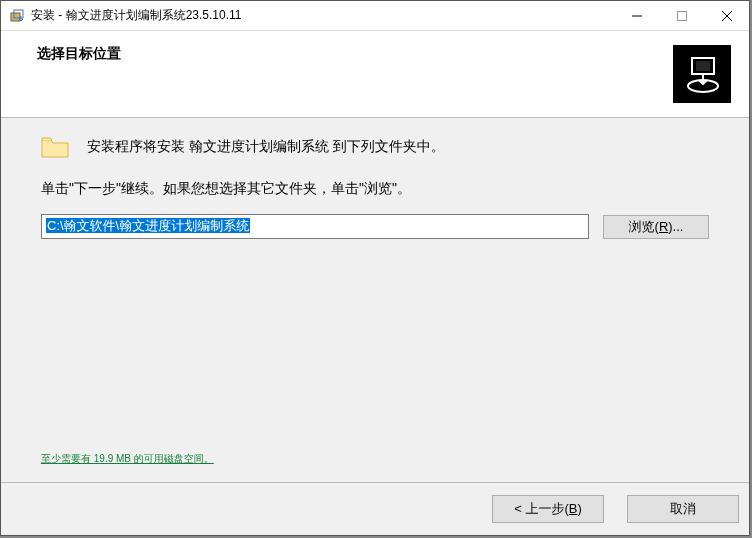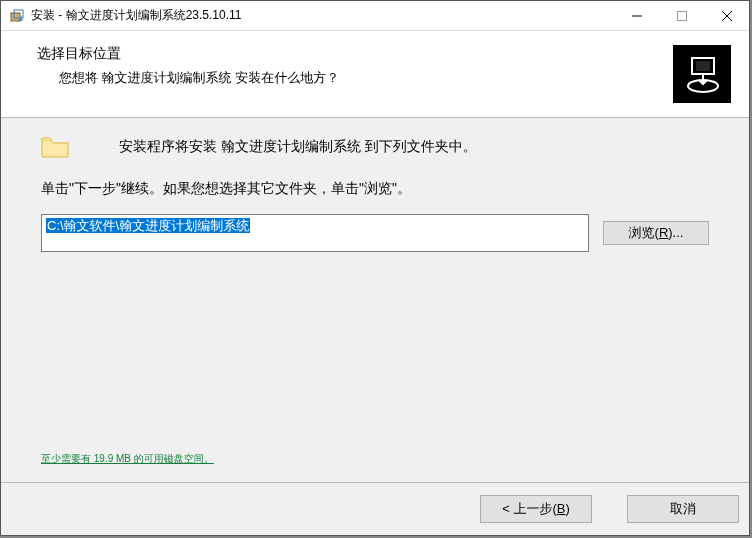--- a/index.html
+++ b/index.html
@@ -48,21 +48,21 @@
 
     .header-area {
       background: #fff;
       padding: 14px 18px 14px 36px;
       display: flex;
       align-items: flex-start;
       border-bottom: 1px solid #bbb;
     }
     .header-text { flex: 1; }
     .header-title {
-      font-weight: normal;
+      font-weight: bold;
       font-size: 14px;
       color: #000;
       margin-bottom: 6px;
     }
     .header-sub {
       font-size: 13px;
       color: #000;
       padding-left: 22px;
     }
     .header-logo {
@@ -78,37 +78,36 @@
       flex: 1;
       padding: 18px 40px 10px 40px;
       background: #f0f0f0;
       display: flex;
       flex-direction: column;
     }
     .row-with-icon {
       display: flex;
       align-items: center;
       margin-bottom: 22px;
-      gap: 32px;
     }
     .folder-icon {
       width: 28px; height: 22px;
       margin-right: 18px;
       flex-shrink: 0;
     }
     .body-text { font-size: 14px; color: #000; }
     .hint-text { font-size: 14px; color: #000; margin-bottom: 16px; }
     .path-row {
       display: flex;
       align-items: center;
       gap: 14px;
     }
     .path-input {
       flex: 1;
-      height: 38px;
+      height: 25px;
       border: 1px solid #7a7a7a;
       background: #fff;
       padding: 2px 4px;
       font-size: 13px;
       outline: none;
     }
     .path-input .sel {
       background: #0078d7;
       color: #fff;
       padding: 0 1px;
@@ -145,21 +144,21 @@
       font-family: inherit;
       cursor: default;
       margin-left: 0;
     }
     .nav-btn.back { margin-right: -1px; }
     .nav-btn.next {
       border: 1px solid #0078d7;
       outline: 1px solid #0078d7;
       outline-offset: -2px;
     }
-    .nav-btn.cancel { margin-left: 36px; }
+    .nav-btn.cancel { margin-left: 24px; }
     .nav-btn u { text-decoration: underline; }
   </style>
 </head>
 <body>
 
 <div class="window">
 
   <div class="titlebar">
     <span class="tb-icon">
       <svg width="16" height="16" viewBox="0 0 16 16">
@@ -185,21 +184,20 @@
             <line x1="0" y1="0" x2="10" y2="10" stroke="#000"></line>
             <line x1="10" y1="0" x2="0" y2="10" stroke="#000"></line>
           </svg>
       </div>
     </div>
   </div>
 
   <div class="header-area">
     <div class="header-text">
       <div class="header-title">选择目标位置</div>
-      <div class="header-sub">您想将 翰文进度计划编制系统 安装在什么地方？</div>
     </div>
     <div class="header-logo">
       <svg width="44" height="44" viewBox="0 0 44 44">
         <rect x="12" y="6" width="22" height="16" fill="none" stroke="#fff" stroke-width="2"></rect>
         <rect x="16" y="9" width="14" height="10" fill="#fff" opacity="0.15"></rect>
         <ellipse cx="23" cy="34" rx="15" ry="6" fill="none" stroke="#fff" stroke-width="2"></ellipse>
         <path d="M23 22 L23 32 M19 28 l4 4 l4 -4" fill="none" stroke="#fff" stroke-width="2"></path>
       </svg>
     </div>
   </div>

